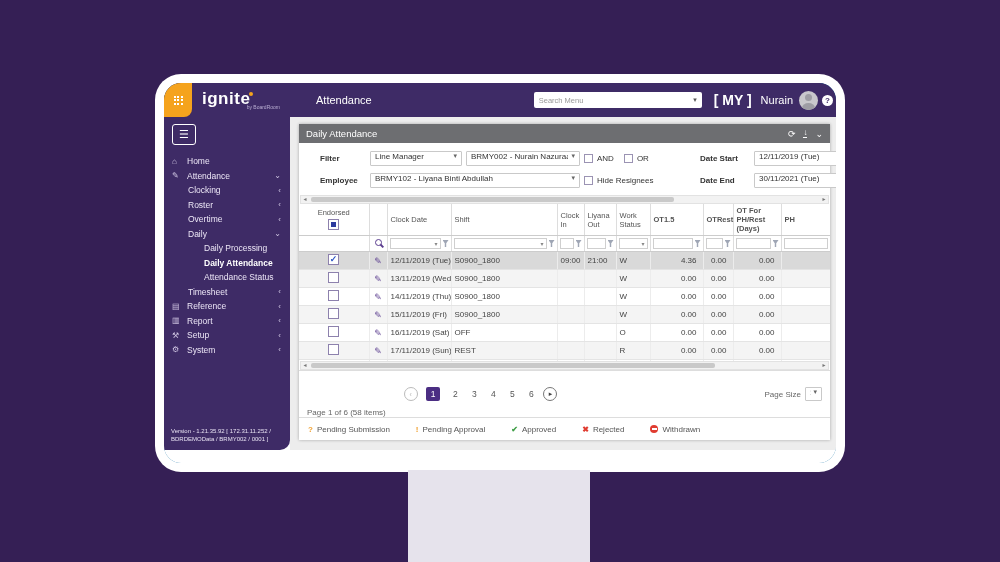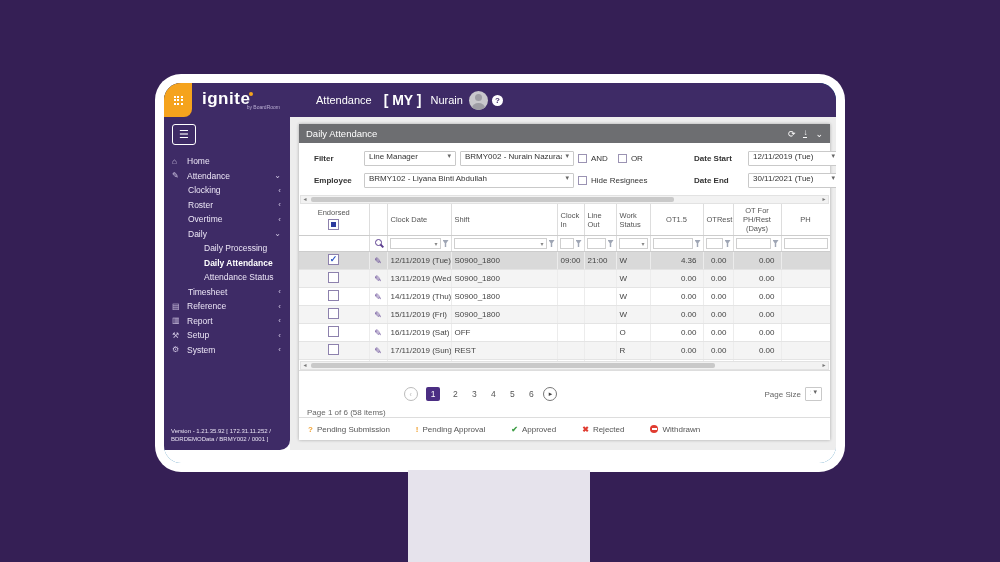--- a/index.html
+++ b/index.html
@@ -56,21 +56,21 @@
 
   
   .main { flex:1; background:#ededed; padding:7px 6px 10px 9px; display:flex; flex-direction:column; min-width:0; }
   .panel { background:#fff; box-shadow:0 0 3px rgba(0,0,0,.3); flex:1; display:flex; flex-direction:column; min-height:0; }
   .panel-header { flex:0 0 19px; background:#6d6e71; color:#fff; display:flex; align-items:center; padding:0 7px; }
   .panel-title { font-size:9.5px; flex:1; }
   .ph-icons { display:flex; gap:8px; font-size:9px; align-items:center; }
   .dl-ico { border-bottom:1px solid #fff; line-height:8px; font-size:8px; }
 
   
-  .filter-area { padding:8px 9px 7px 15px; display:grid; grid-template-columns:46px 92px 114px 108px 1fr 50px 92px;
+  .filter-area { padding:8px 9px 7px 21px; display:grid; grid-template-columns:46px 92px 114px 108px 1fr 50px 92px;
                  grid-column-gap:4px; grid-row-gap:7px; align-items:center; font-size:8px; color:#333; }
   .flabel { font-weight:bold; }
   .sel { border:1px solid #c9c9c9; background:#fff; height:15px; display:flex; align-items:flex-start; padding:0 4px; border-radius:1px; }
   .sel span:first-child { flex:1; white-space:nowrap; overflow:hidden; }
   .sel .caret { color:#666; font-size:7px; margin-left:3px; }
   .emp-sel { grid-column:2 / span 2; }
   .cbgroup { display:flex; align-items:center; gap:4px; }
   .cb-sm { width:9px; height:9px; border:1px solid #9b93b3; background:#fff; }
   .cbgroup label { margin-right:6px; }
 
@@ -78,21 +78,21 @@
   .hscroll { flex:0 0 9px; margin:0 1px; background:#f2f2f2; border:1px solid #e2e2e2; display:flex; align-items:center; }
   .hs-arrow { font-size:6px; color:#777; width:8px; text-align:center; line-height:7px; }
   .hs-track { flex:1; position:relative; height:100%; }
   .hs-thumb { position:absolute; top:1px; bottom:1px; background:#c9c9c9; border-radius:2px; }
 
   
   .table-wrap { flex:1; overflow:hidden; min-height:0; }
   table { width:100%; border-collapse:collapse; table-layout:fixed; }
   th { font-weight:normal; font-size:7.5px; color:#555; text-align:left; padding:2px 3px;
        border-right:1px solid #ddd; border-bottom:1px solid #ccc; vertical-align:middle; }
-  th.c-num { text-align:center; }
+  th.c-num { text-align:left;font-weight:bold; }
   th.c-center { text-align:center; }
   .cb { width:11px; height:11px; border:1px solid #8d81ad; background:#fff; display:inline-block; position:relative; }
   .cb.ind::after { content:""; position:absolute; left:2px; top:2px; width:5px; height:5px; background:#2d3b9e; }
   .cb.checked::after { content:"✓"; position:absolute; left:0.5px; top:-1.5px; color:#2a52c4; font-size:9px; font-weight:bold; }
   .th-endorsed .cb { margin-top:2px; }
   tr.frow td { border-right:1px solid #ddd; border-bottom:1px solid #ccc; padding:2px 2px; height:16px; }
   .fcell { display:flex; align-items:center; gap:2px; }
   .fin { flex:1; height:11px; border:1px solid #cfcfcf; background:#fff; display:flex; align-items:center; justify-content:flex-end; padding:0 2px; }
   .fin .caret { color:#888; font-size:6px; }
   .funnel { flex:0 0 6px; width:6px; height:7px; background:#9fa6b5;
@@ -146,20 +146,24 @@
             <i style="left:3.5px;top:7px"></i>
             <i style="left:7px;top:7px"></i>
         </div>
       </div>
       <div class="brand">
         <div class="brand-name">ignite</div>
         <div class="brand-dot"></div>
         <div class="brand-by">by BoardRoom</div>
       </div>
       <div class="page-title">Attendance</div>
+      <div class="search-box">
+        <span class="ph">Search Menu</span>
+        <span class="caret">▾</span>
+      </div>
       <div class="locale">[ MY ]</div>
       <div class="username">Nurain</div>
       <div class="avatar"></div>
       <div class="help">?</div>
     </div>
 
     <div class="content">
 
       <div class="sidebar">
         <div class="hamburger">☰</div>
@@ -304,21 +308,21 @@
                   <col style="width: 48px;">
                   <col style="width: 49px;">
                 </colgroup>
               <thead>
                 <tr id="head-row">
                     <th class="c-center th-endorsed"><div>Endorsed</div><span class="cb ind"></span></th>
                     <th class="c-center"></th>
                     <th>Clock Date</th>
                     <th>Shift</th>
                     <th>Clock In</th>
-                    <th>Line Out</th>
+                    <th>Liyana Out</th>
                     <th>Work Status</th>
                     <th class="c-num">OT1.5</th>
                     <th class="c-num">OTRest</th>
                     <th class="c-num">OT For PH/Rest (Days)</th>
                     <th class="c-num">PH</th>
                   </tr>
                 <tr id="filter-row" class="frow">
                     <td></td>
                     <td class="c-center"><span class="mag"></span></td>
                     <td>

